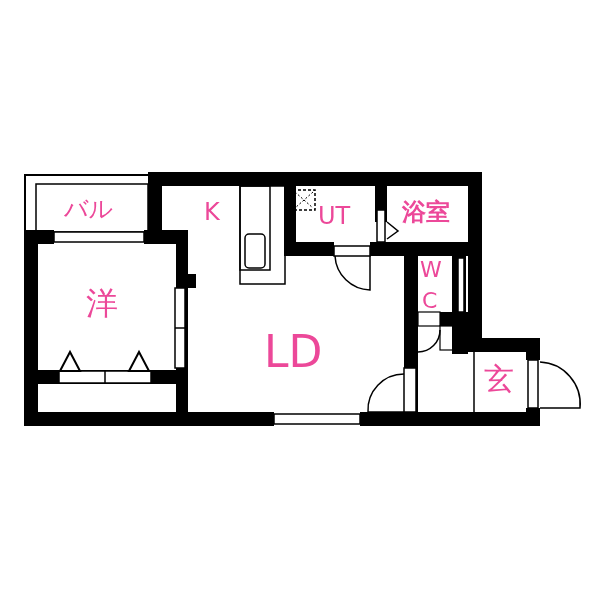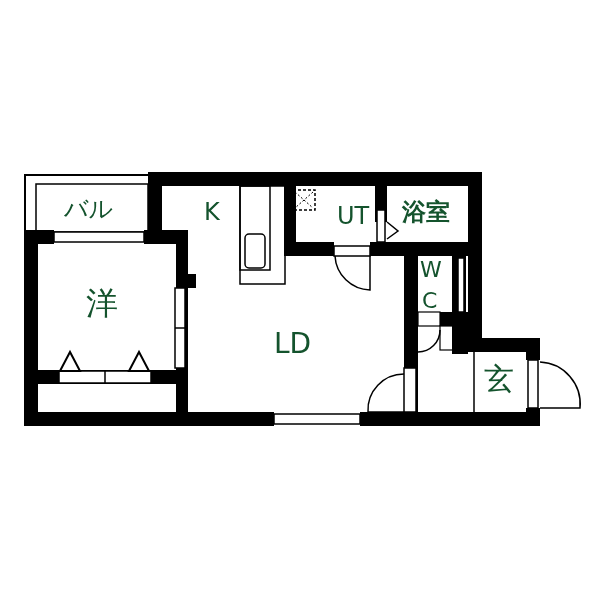--- a/index.html
+++ b/index.html
@@ -1,21 +1,21 @@
 <!DOCTYPE html>
 <html><head>
   <meta charset="utf-8">
   <style>
     html, body { margin: 0; padding: 0; background: #ffffff; }
     body { width: 600px; height: 600px; position: relative; overflow: hidden; }
     #plan { position: absolute; left: 0; top: 0; width: 600px; height: 600px; }
     .wall { fill: #000000; }
     .line { fill: none; stroke: #000000; stroke-width: 1.5; }
     .win { fill: #ffffff; stroke: #000000; stroke-width: 1.5; }
-    .room-label { position: absolute; font-family: "DejaVu Sans", sans-serif; color: #14532d; line-height: 1; white-space: nowrap; }
+    .room-label { position: absolute; font-family: "DejaVu Sans", sans-serif; color: #ec4899; line-height: 1; white-space: nowrap; }
   </style>
 </head>
 <body>
 
 <svg id="plan" viewBox="0 0 600 600" xmlns="http://www.w3.org/2000/svg">
 
   <g>
     <rect x="25" y="175" width="125" height="62" fill="none" stroke="#000" stroke-width="2"></rect>
     <rect x="36" y="184" width="112" height="48" fill="none" stroke="#000" stroke-width="1.5"></rect>
   </g>
@@ -101,18 +101,18 @@
 
   <g>
     <rect class="win" x="528" y="360" width="10" height="48"></rect>
     <path class="line" d="M 540 362 A 42 42 0 0 1 580 408 L 540 408" stroke-width="1.5"></path>
   </g>
 </svg>
 
 <div class="room-label" style="left:64px; top:197px; font-size:24px;">バル</div>
 <div class="room-label" style="left:86px; top:287px; font-size:32px;">洋</div>
 <div class="room-label" style="left:204px; top:200px; font-size:24px;">K</div>
-<div class="room-label" style="left:274px; top:330px; font-size:28px;text-align:right;">LD</div>
-<div class="room-label" style="left:318px; top:204px; font-size:24px;margin-left:19px;">UT</div>
+<div class="room-label" style="left:264px; top:330px; font-size:44px;text-align:right;">LD</div>
+<div class="room-label" style="left:318px; top:204px; font-size:24px;">UT</div>
 <div class="room-label" style="left:402px; top:200px; font-size:24px;font-weight:bold;">浴室</div>
 <div class="room-label" style="left:420px; top:259px; font-size:22px;">W</div>
 <div class="room-label" style="left:422px; top:290px; font-size:22px;">C</div>
 <div class="room-label" style="left:484px; top:364px; font-size:30px;">玄</div>
 
 </body></html>

